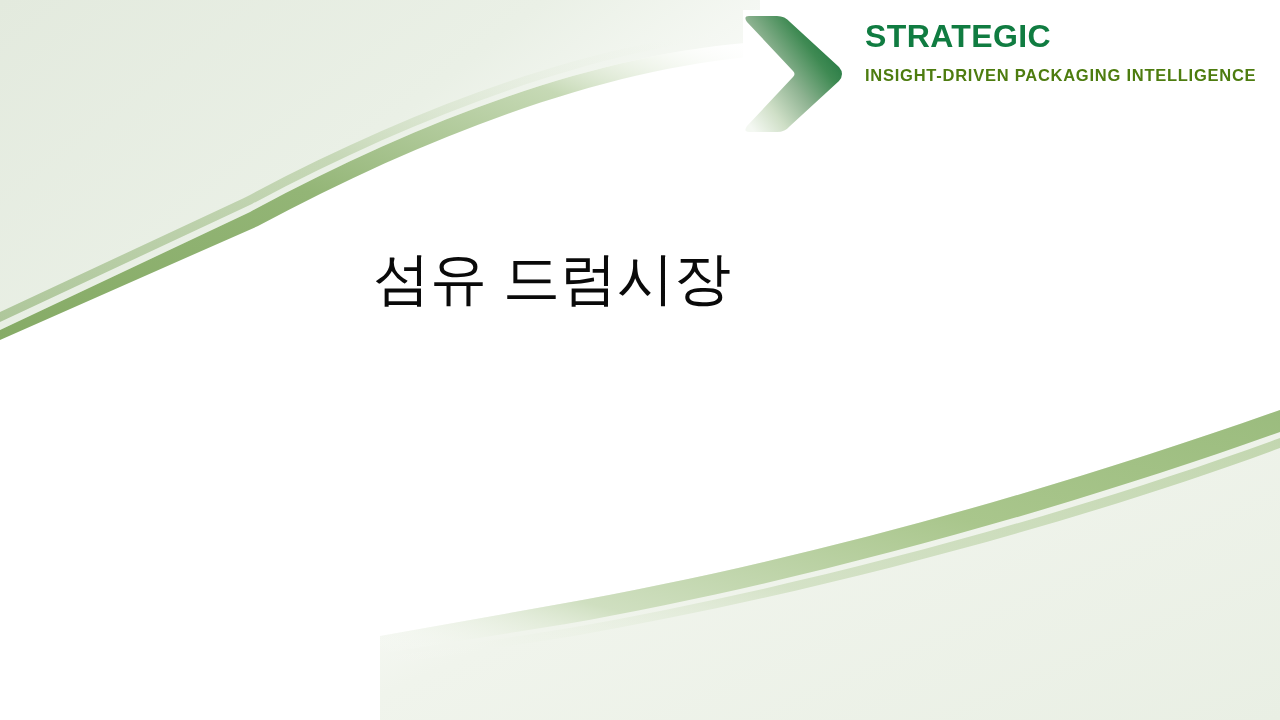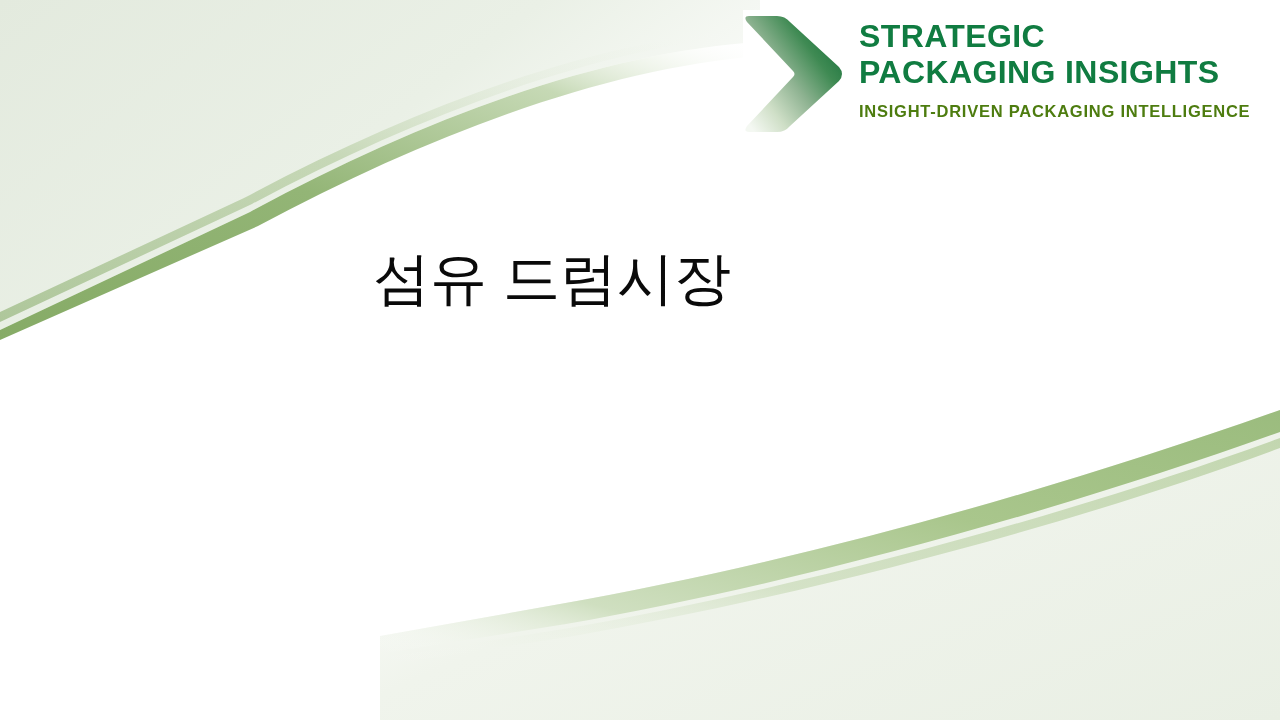--- a/index.html
+++ b/index.html
@@ -40,21 +40,21 @@
   }
 
   .logo-mark {
     width: 104px;
     height: 124px;
     flex: 0 0 104px;
     margin-top: 2px;
   }
 
   .logo-text {
-    margin-left: 12px;
+    margin-left: 18px;
     padding-top: 10px;
   }
 
   .logo-line {
     font-family: "Liberation Sans", "DejaVu Sans", sans-serif;
     font-weight: 700;
     letter-spacing: 0.4px;
     line-height: 1.0;
     white-space: nowrap;
   }
@@ -191,21 +191,20 @@
                  Q0,120 4,114
                  L50,65
                  Q53,62 50,59
                  L4,10
                  Q0,4 6,4 Z" fill="url(#chevGrad)"></path>
       </svg>
     </div>
 
     <div class="logo-text">
       <div class="logo-line logo-line-1">STRATEGIC</div>
-      <div class="logo-line logo-line-2">PACKAGING INSIGHTS</div>
       <div class="logo-tagline">INSIGHT-DRIVEN PACKAGING INTELLIGENCE</div>
     </div>
 
   </div>
 
   <div class="slide-title">섬유 드럼시장</div>
 
 
 </div>
 

